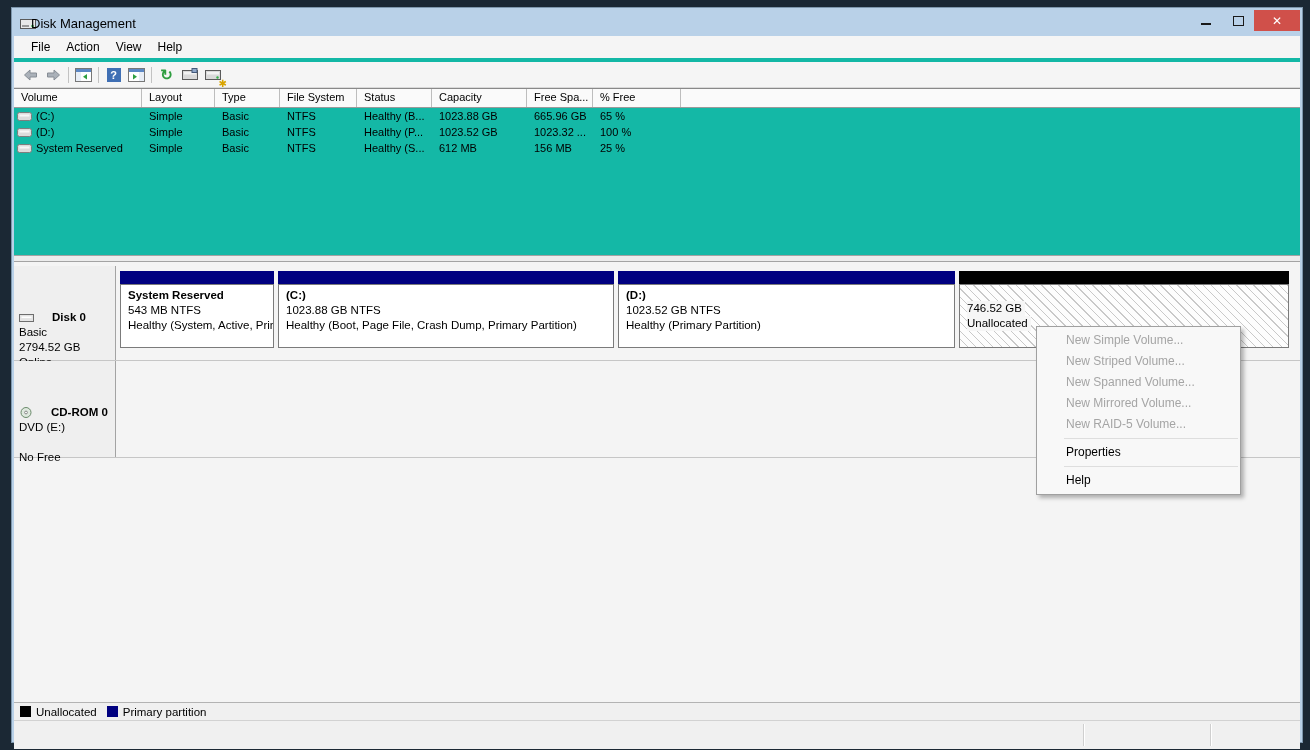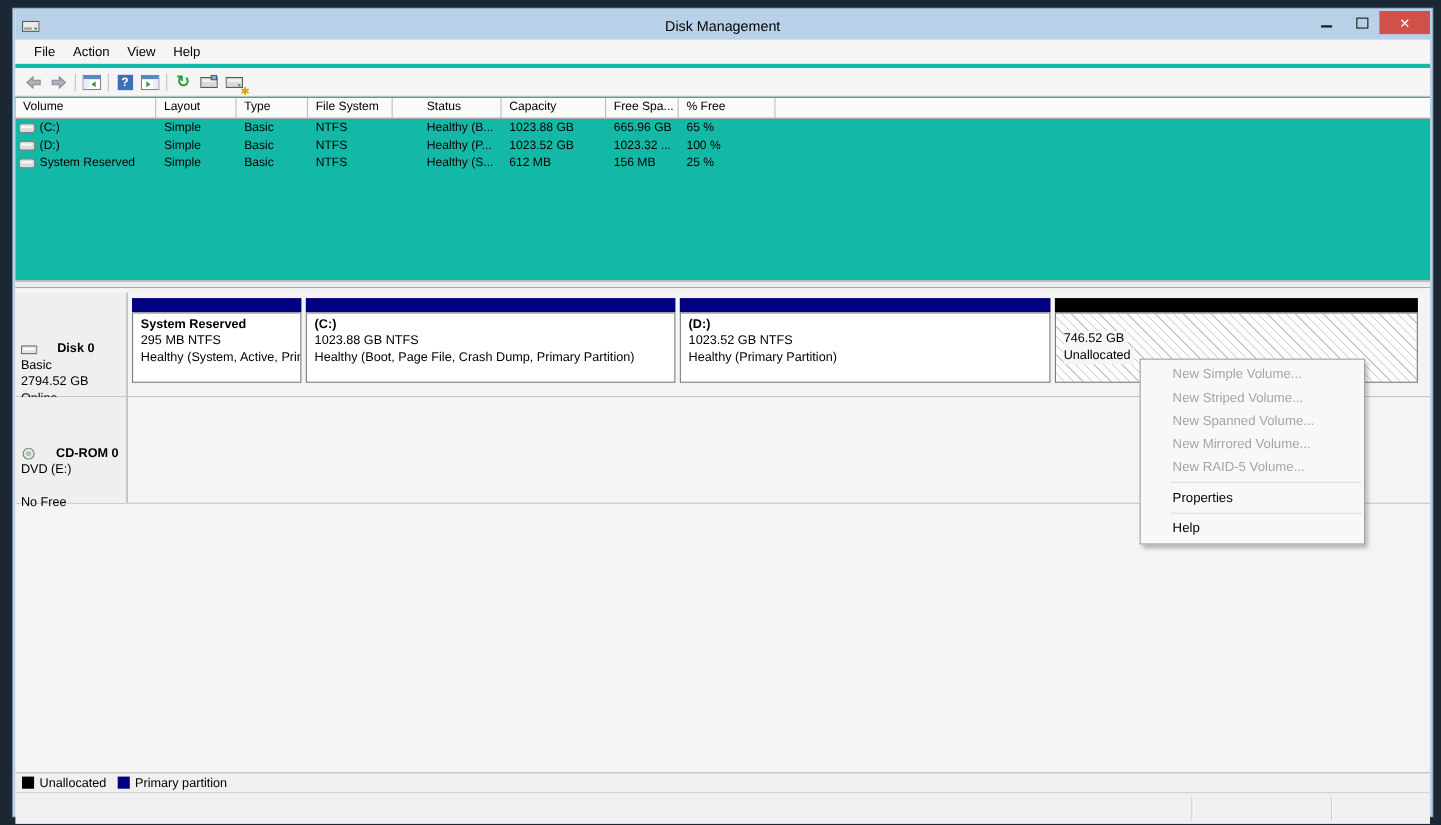--- a/index.html
+++ b/index.html
@@ -3,21 +3,21 @@
 <meta charset="utf-8">
 <style>
   html,body{margin:0;padding:0;}
   body{width:1310px;height:750px;background:#1b2834;position:relative;overflow:hidden;
        font-family:"Liberation Sans",sans-serif;color:#000;-webkit-font-smoothing:antialiased;}
   .window{position:absolute;left:12px;top:8px;width:1286px;height:730px;
           background:#f0f0f0;border:2px solid #b9d1e8;box-shadow:0 0 0 1px #7e97ad;}
   
   .titlebar{height:26px;background:#b9d1e8;position:relative;display:flex;align-items:center;}
   .title-icon{margin-left:6px;display:inline-flex;}
-  .title-text{position:absolute;left:0;right:0;text-align:center;font-size:13px;}
+  .title-text{position:absolute;left:17px;right:0;font-size:13px;}
   .win-controls{position:absolute;right:0;top:0;display:flex;height:21px;}
   .wc{width:32px;display:flex;align-items:center;justify-content:center;cursor:default;}
   .wc-min-bar{width:10px;height:2px;background:#1a1a1a;display:inline-block;margin-top:6px;}
   .wc-max-box{width:9px;height:8px;border:1px solid #1a1a1a;display:inline-block;background:transparent;}
   .wc.close{width:46px;background:#d0504a;color:#fff;font-size:12px;}
   
   .menubar{height:22px;background:#f5f5f5;display:flex;align-items:center;padding-left:9px;
            font-size:12px;border-bottom:4px solid #14b8a6;}
   .menu-item{padding:2px 8px 3px 8px;}
   
@@ -27,21 +27,21 @@
   .tsep{width:1px;height:16px;background:#c2c2c2;margin:0 3px;}
   .help-box{width:14px;height:14px;background:#3f6fb4;color:#fff;font-size:11px;font-weight:bold;
             display:flex;align-items:center;justify-content:center;}
   .refresh-glyph{color:#2f9e40;font-size:15px;font-weight:bold;line-height:14px;}
   .rescan-star{position:absolute;right:-3px;bottom:-4px;color:#d9a400;font-size:10px;}
   
   .listview{height:166px;background:#14b8a6;border-top:1px solid #898989;overflow:hidden;font-size:11px;}
   .lhead{display:flex;height:18px;background:#fafafa;border-bottom:1px solid #9a9a9a;}
   .hc{box-sizing:border-box;border-right:1px solid #bdbdbd;padding:2px 4px 0 7px;white-space:nowrap;overflow:hidden;}
   .c0{width:128px;} .c1{width:73px;} .c2{width:65px;} .c3{width:77px;}
-  .c4{width:75px;margin-left:24px;} .c5{width:95px;} .c6{width:66px;} .c7{width:88px;} .c8{flex:1;border-right:none;}
+  .c4{width:75px;} .c5{width:95px;} .c6{width:66px;} .c7{width:88px;} .c8{flex:1;border-right:none;}
   .lrow{display:flex;height:16px;align-items:center;}
   .cell{box-sizing:border-box;padding-left:7px;white-space:nowrap;overflow:hidden;}
   .vol-cell{display:flex;align-items:center;gap:4px;padding-left:3px;}
   
   .splitter{height:5px;background:#ececec;border-top:1px solid #a3a3a3;border-bottom:1px solid #a3a3a3;cursor:row-resize;}
   
   .graphview{height:436px;background:#f4f4f4;position:relative;padding-top:4px;box-sizing:content-box;}
   .grow{display:flex;border-bottom:1px solid #c6c6c6;}
   .disk-label{width:102px;box-sizing:border-box;background:#efefef;border-right:1px solid #a3a3a3;
               padding:4px 0 0 5px;font-size:11.5px;line-height:15px;}
@@ -245,21 +245,21 @@
         </div>
         <div>Basic</div>
         <div>2794.52 GB</div>
         <div>Online</div>
       </div>
       <div class="parts">
         <div class="part w-sr">
           <div class="pbar"></div>
           <div class="pbox">
             <div class="pname">System Reserved</div>
-            <div>295 MB NTFS</div>
+            <div>543 MB NTFS</div>
             <div>Healthy (System, Active, Primary Partition)</div>
           </div>
         </div>
         <div class="part w-c">
           <div class="pbar"></div>
           <div class="pbox">
             <div class="pname">(C:)</div>
             <div>1023.88 GB NTFS</div>
             <div>Healthy (Boot, Page File, Crash Dump, Primary Partition)</div>
           </div>

